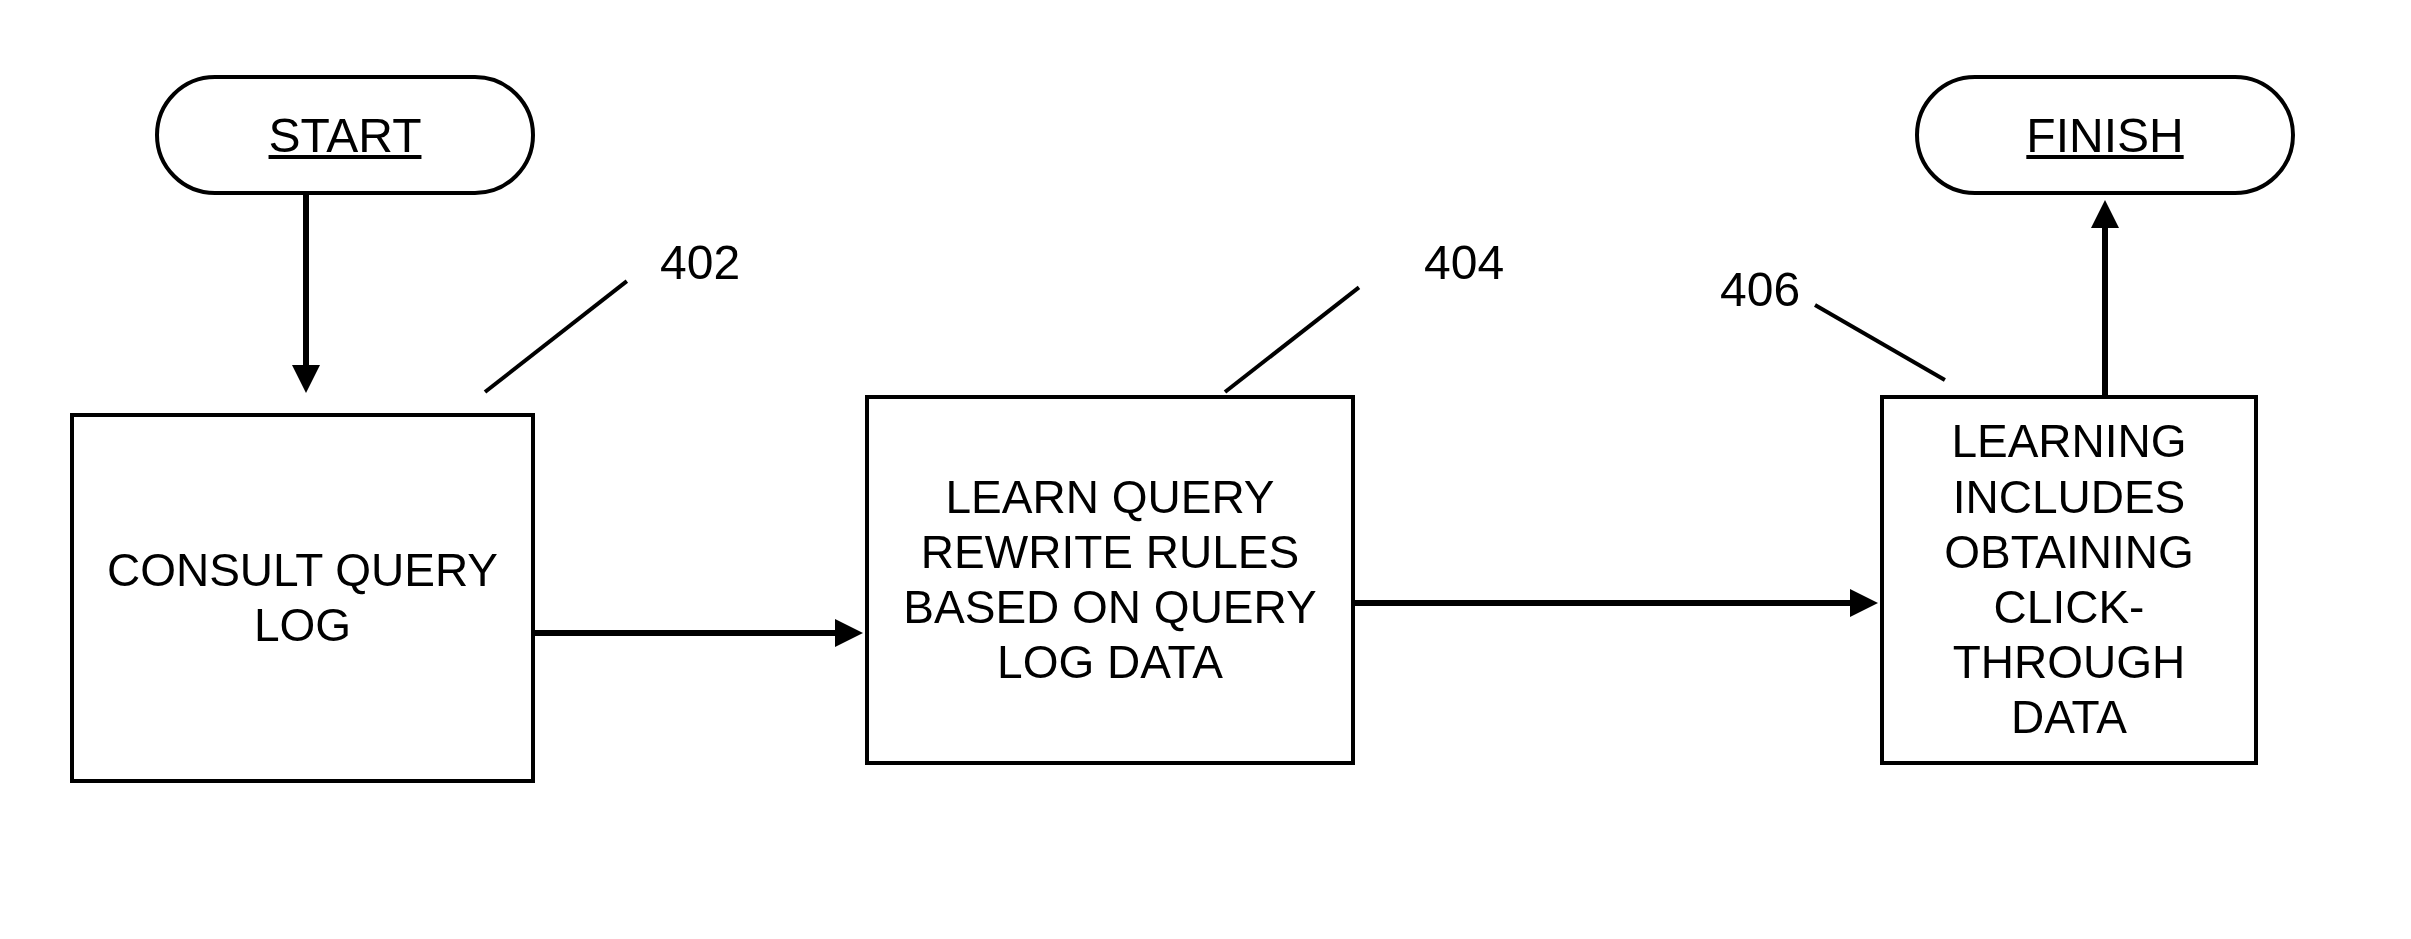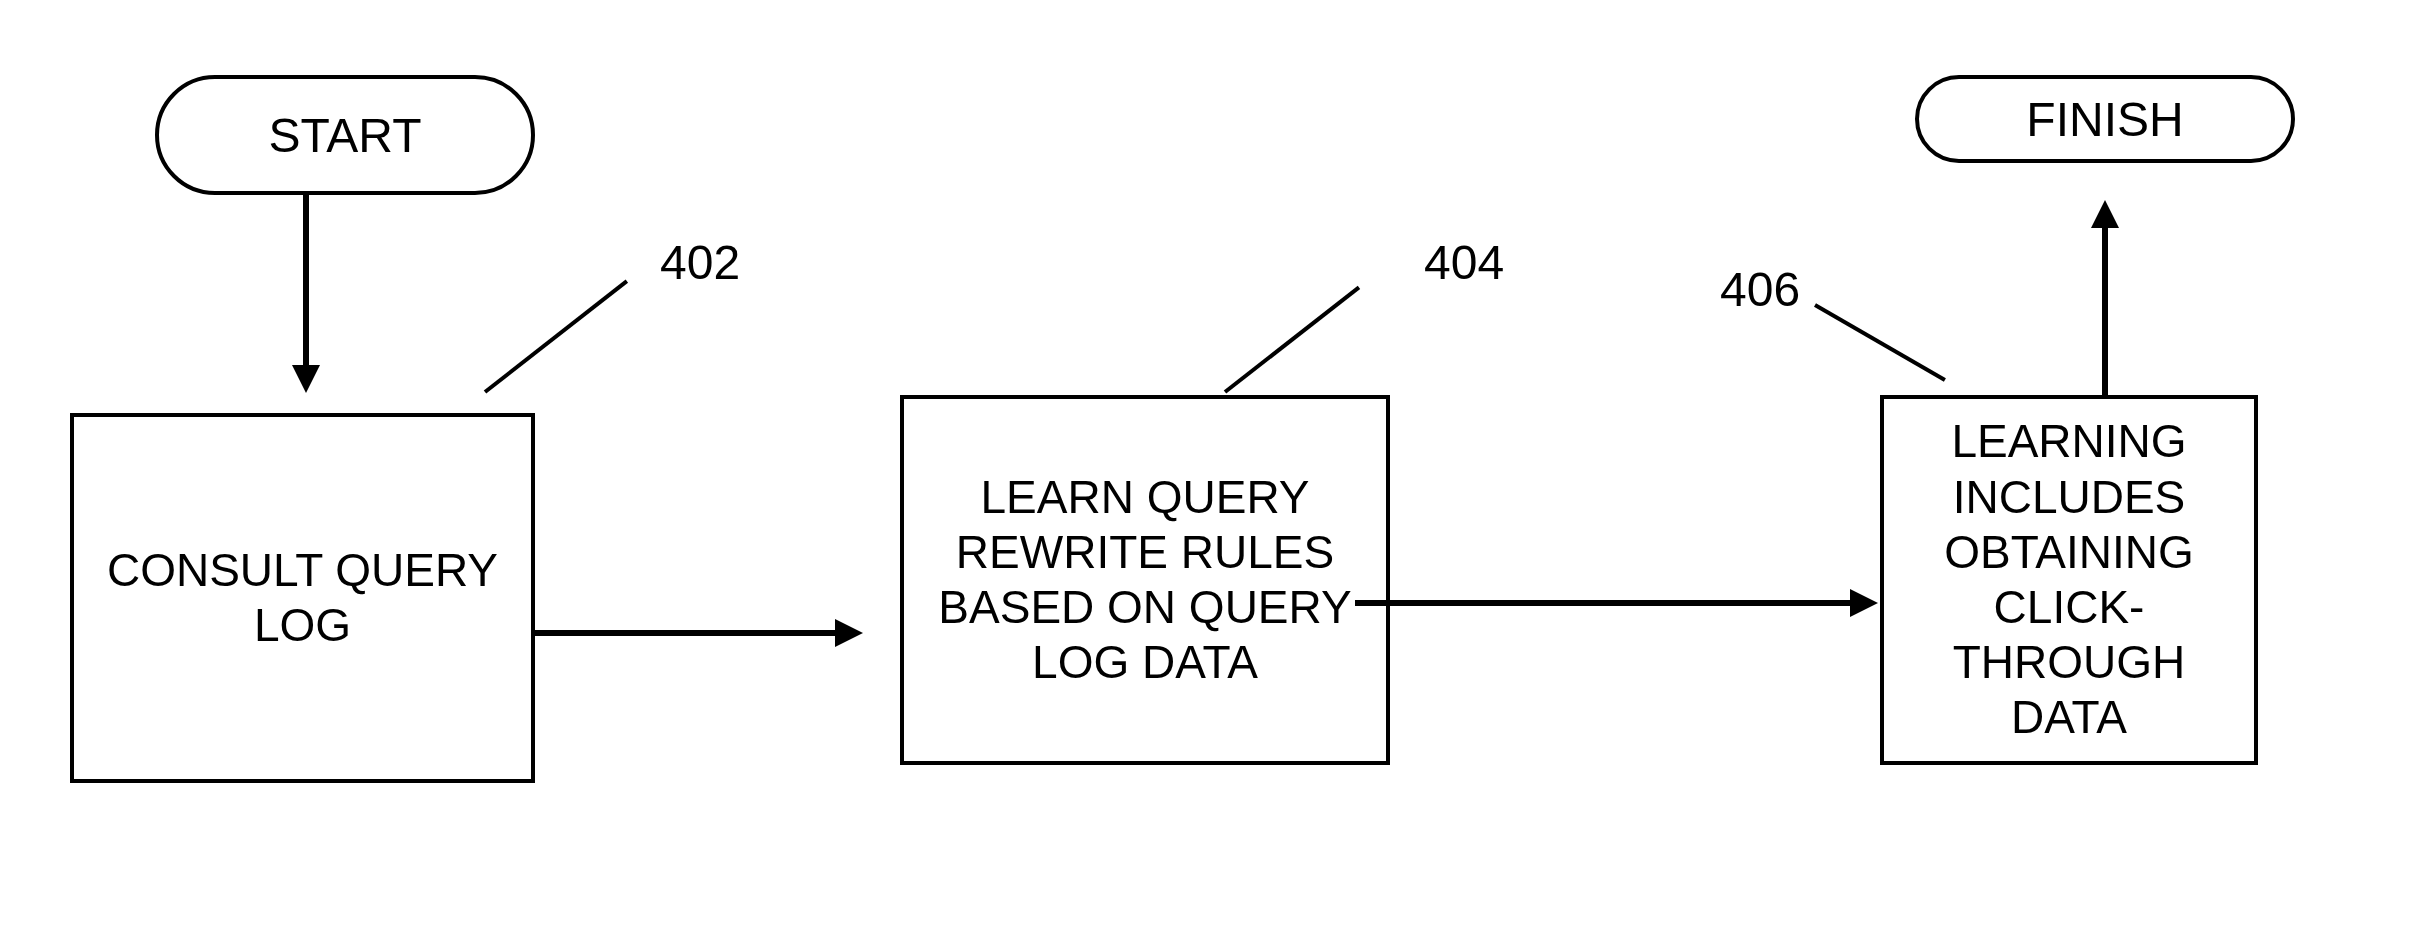--- a/index.html
+++ b/index.html
@@ -19,20 +19,21 @@
     .terminator {
       position: absolute;
       border: 4px solid black;
       border-radius: 60px;
       display: flex;
       align-items: center;
       justify-content: center;
       font-size: 48px;
       font-weight: normal;
       background: white;
+      text-decoration: underline;
     }
     
     .process {
       position: absolute;
       border: 4px solid black;
       display: flex;
       align-items: center;
       justify-content: center;
       text-align: center;
       font-size: 46px;
@@ -87,38 +88,38 @@
       transform-origin: left center;
     }
   </style>
 </head>
 <body>
 
 <div class="terminator" style="left: 155px; top: 75px; width: 380px; height: 120px;">
   <span>START</span>
 </div>
 
-<div class="terminator" style="left: 1915px; top: 75px; width: 380px; height: 88px; justify-content: center;">
+<div class="terminator" style="left: 1915px; top: 75px; width: 380px; height: 120px; justify-content: center;">
   <span>FINISH</span>
 </div>
 
 <div class="arrow-line" style="left: 303px; top: 195px; width: 6px; height: 175px;"></div>
 <div class="arrow-head-down" style="left: 292px; top: 365px;"></div>
 
 <div class="process" style="left: 70px; top: 413px; width: 465px; height: 370px;">
   <span>CONSULT QUERY LOG</span>
 </div>
 
 <div class="label" style="left: 660px; top: 235px;">402</div>
 <div class="leader-line" style="left: 485px; top: 390px; width: 180px; transform: rotate(-38deg);"></div>
 
 <div class="arrow-line" style="left: 535px; top: 630px; width: 305px; height: 6px;"></div>
 <div class="arrow-head-right" style="left: 835px; top: 619px;"></div>
 
-<div class="process" style="left: 865px; top: 395px; width: 490px; height: 370px; margin-left: 35px;">
+<div class="process" style="left: 865px; top: 395px; width: 490px; height: 370px;">
   <span>LEARN QUERY REWRITE RULES BASED ON QUERY LOG DATA</span>
 </div>
 
 <div class="label" style="left: 1380px; top: 235px; margin-left: 44px;">404</div>
 <div class="leader-line" style="left: 1225px; top: 390px; width: 170px; transform: rotate(-38deg);"></div>
 
 <div class="arrow-line" style="left: 1355px; top: 600px; width: 500px; height: 6px;"></div>
 <div class="arrow-head-right" style="left: 1850px; top: 589px;"></div>
 
 <div class="process" style="left: 1880px; top: 395px; width: 378px; height: 370px;">

